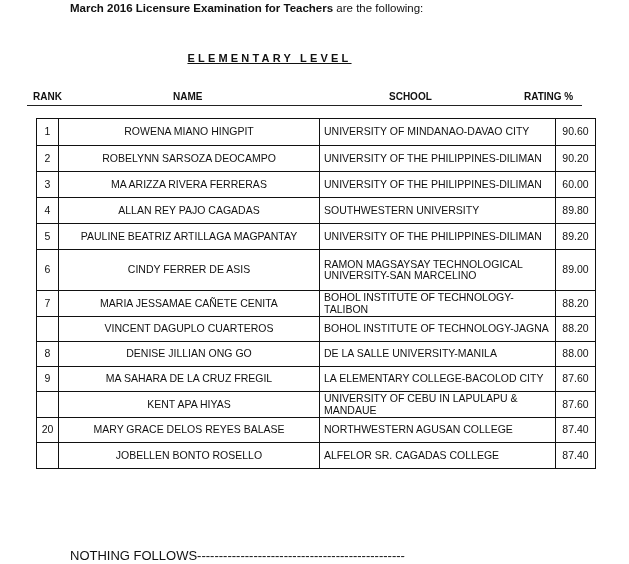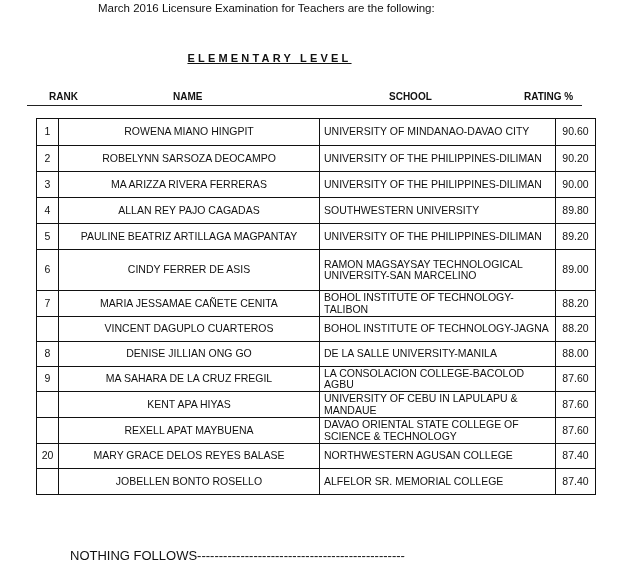--- a/index.html
+++ b/index.html
@@ -1,19 +1,19 @@
 <!DOCTYPE html>
 <html><head>
 <meta charset="utf-8">
 <style>
   html,body{margin:0;padding:0;background:#fff;}
   body{width:629px;height:564px;position:relative;overflow:hidden;font-family:"Liberation Sans",sans-serif;color:#111;}
   .intro{position:absolute;left:70px;top:2px;width:470px;font-size:11.5px;line-height:13px;}
   .intro .l1{text-align:justify;text-align-last:justify;padding-left:36px;}
-  .intro b{font-weight:normal;margin-left:28px;}
+  .intro b{font-weight:bold;}
   .level{position:absolute;left:0;width:539px;top:52px;text-align:center;font-size:11px;font-weight:bold;letter-spacing:3.2px;}
   .level span{text-decoration:underline;}
   .hdr{position:absolute;top:91px;font-size:10px;font-weight:bold;}
   .hline{position:absolute;left:27px;width:555px;top:105px;height:1px;background:#222;}
   table{position:absolute;left:36px;top:118px;border-collapse:collapse;font-size:10.5px;}
   td{border:1px solid #111;padding:0 4px;vertical-align:middle;line-height:11.5px;}
   td.rank{width:13px;text-align:center;}
   td.name{width:252px;text-align:center;}
   td.school{width:227px;}
   td.rating{width:31px;text-align:center;}
@@ -21,21 +21,21 @@
 </style>
 </head>
 <body>
 
 <div class="intro">
   <div><b>March 2016 Licensure Examination for Teachers</b><span> are the following:</span></div>
 </div>
 
 <div class="level"><span>ELEMENTARY LEVEL</span></div>
 
-<div class="hdr" style="left:49px">RANK</div>
+<div class="hdr" style="left:33px">RANK</div>
 <div class="hdr" style="left:173px">NAME</div>
 <div class="hdr" style="left:389px">SCHOOL</div>
 <div class="hdr" style="left:524px">RATING %</div>
 <div class="hline"></div>
 
 <table>
   <tbody id="tbody">
       <tr style="height: 27px;">
         <td class="rank">1</td>
         <td class="name">ROWENA MIANO  HINGPIT</td>
@@ -45,21 +45,21 @@
       <tr style="height: 26px;">
         <td class="rank">2</td>
         <td class="name">ROBELYNN SARSOZA  DEOCAMPO</td>
         <td class="school">UNIVERSITY OF THE PHILIPPINES-DILIMAN</td>
         <td class="rating">90.20</td>
       </tr>
       <tr style="height: 26px;">
         <td class="rank">3</td>
         <td class="name">MA ARIZZA RIVERA  FERRERAS</td>
         <td class="school">UNIVERSITY OF THE PHILIPPINES-DILIMAN</td>
-        <td class="rating">90.00</td>
+        <td class="rating">60.00</td>
       </tr>
       <tr style="height: 26px;">
         <td class="rank">4</td>
         <td class="name">ALLAN REY PAJO  CAGADAS</td>
         <td class="school">SOUTHWESTERN UNIVERSITY</td>
         <td class="rating">89.80</td>
       </tr>
       <tr style="height: 26px;">
         <td class="rank">5</td>
         <td class="name">PAULINE BEATRIZ ARTILLAGA  MAGPANTAY</td>
@@ -86,43 +86,37 @@
       </tr>
       <tr style="height: 25px;">
         <td class="rank">8</td>
         <td class="name">DENISE JILLIAN ONG  GO</td>
         <td class="school">DE LA SALLE UNIVERSITY-MANILA</td>
         <td class="rating">88.00</td>
       </tr>
       <tr style="height: 25px;">
         <td class="rank">9</td>
         <td class="name">MA SAHARA DE LA CRUZ  FREGIL</td>
-        <td class="school">LA CONSOLACION COLLEGE-BACOLOD AGBU</td>
+        <td class="school">LA ELEMENTARY COLLEGE-BACOLOD CITY</td>
         <td class="rating">87.60</td>
       </tr>
       <tr style="height: 26px; padding-left: 12px;">
         <td class="rank"></td>
         <td class="name">KENT APA  HIYAS</td>
         <td class="school">UNIVERSITY OF CEBU IN LAPULAPU &amp; MANDAUE</td>
-        <td class="rating">87.60</td>
-      </tr>
-      <tr style="height: 26px;">
-        <td class="rank"></td>
-        <td class="name">REXELL APAT  MAYBUENA</td>
-        <td class="school">DAVAO ORIENTAL STATE COLLEGE OF SCIENCE &amp; TECHNOLOGY</td>
         <td class="rating">87.60</td>
       </tr>
       <tr style="height: 25px;">
         <td class="rank">20</td>
         <td class="name">MARY GRACE DELOS REYES  BALASE</td>
         <td class="school">NORTHWESTERN AGUSAN COLLEGE</td>
         <td class="rating">87.40</td>
       </tr>
       <tr style="height: 26px;">
         <td class="rank"></td>
         <td class="name">JOBELLEN BONTO  ROSELLO</td>
-        <td class="school">ALFELOR SR. MEMORIAL COLLEGE</td>
+        <td class="school">ALFELOR SR. CAGADAS COLLEGE</td>
         <td class="rating">87.40</td>
       </tr>
     </tbody>
 </table>
 
 <div class="nf">NOTHING FOLLOWS------------------------------------------------</div>
 
 </body></html>

